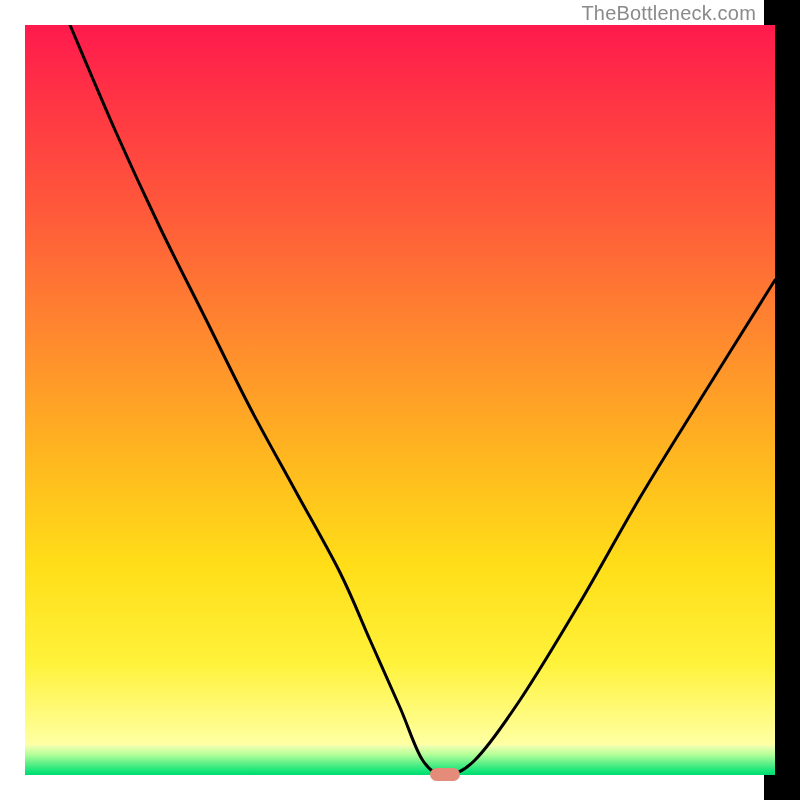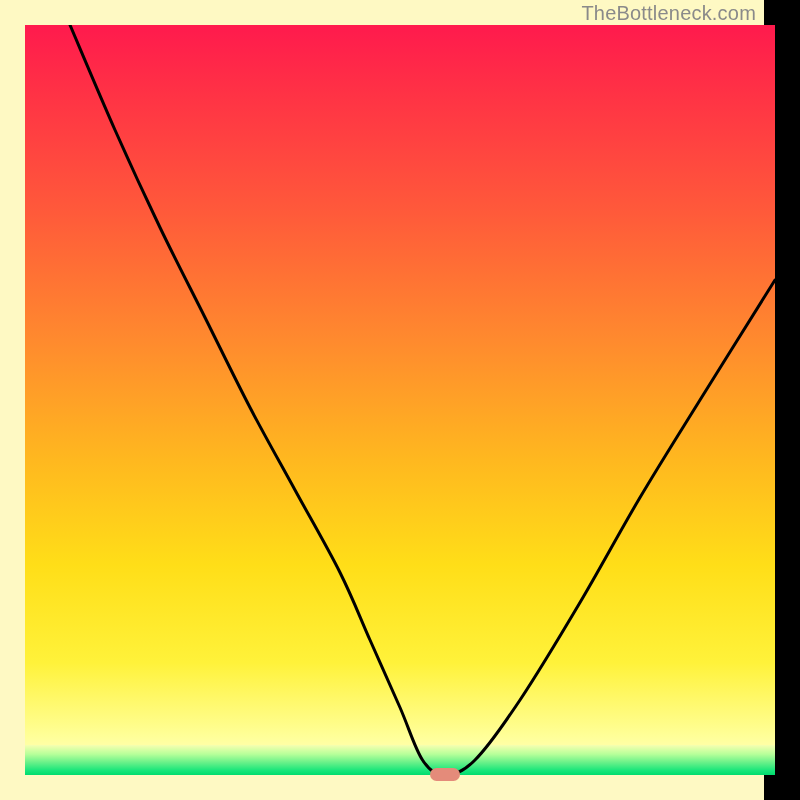--- a/index.html
+++ b/index.html
@@ -10,21 +10,21 @@
     background: #000;
     overflow: hidden;
     font-family: Arial, Helvetica, sans-serif;
   }
   .frame {
     position: absolute;
     left: 0;
     top: 0;
     width: 764px;
     height: 800px;
-    background: #fef9c3;
+    background: #ffffff;
   }
   .plot-area {
     position: absolute;
     left: 25px;
     top: 25px;
     width: 750px;
     height: 750px;
     
     background: linear-gradient(
       to bottom,

